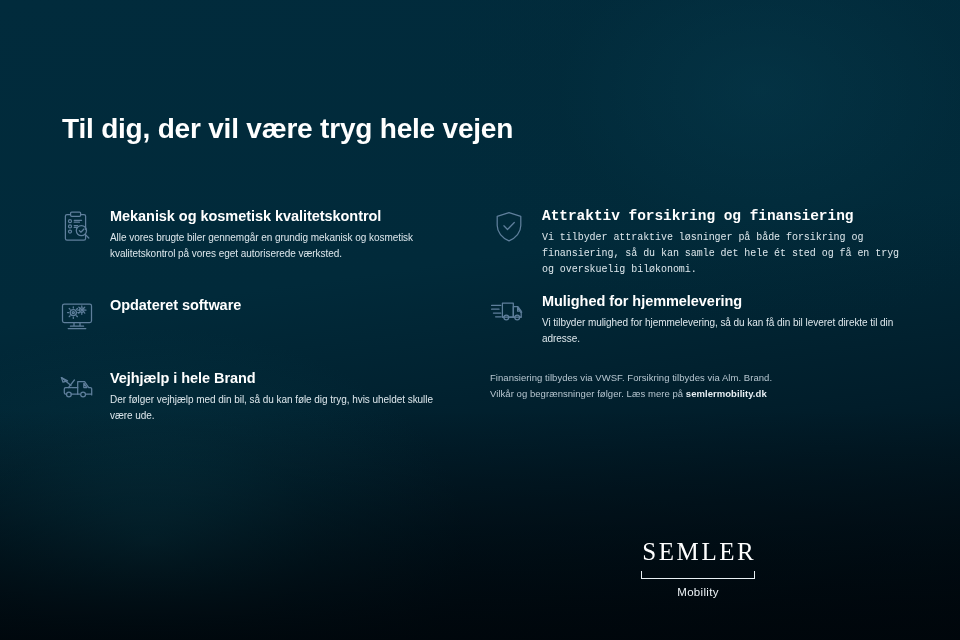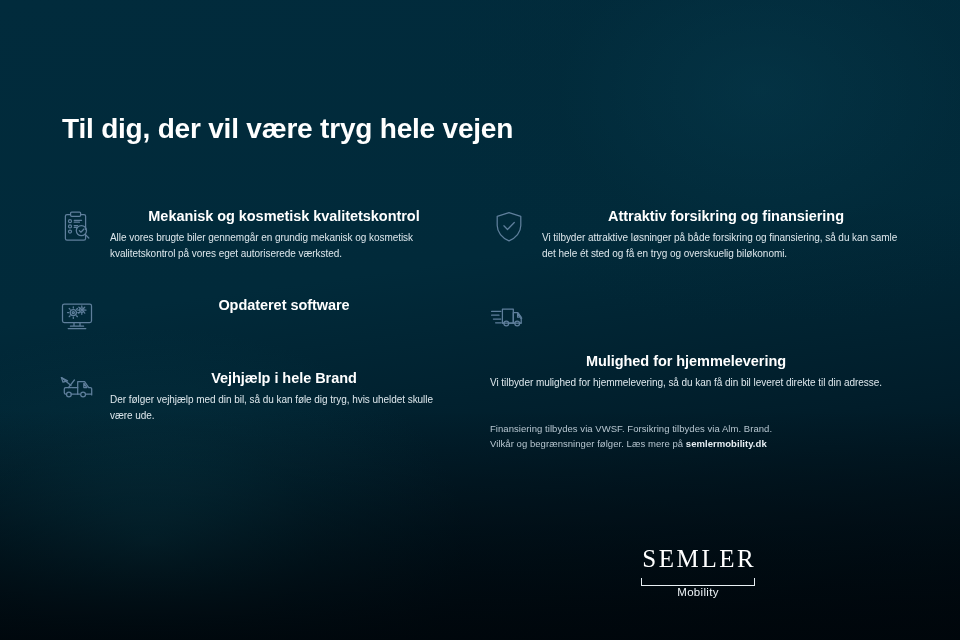--- a/index.html
+++ b/index.html
@@ -94,33 +94,32 @@
   }
   .feature-icon svg { display: block; }
   .feature-text { flex: 1 1 auto; padding-top: 1px; }
   .feature-title {
     font-size: 14.5px;
     font-weight: bold;
     color: #ffffff;
     line-height: 1.35;
     margin-bottom: 3px;
     letter-spacing: -0.05px;
-    text-align: center;
   }
   .feature-desc {
     font-size: 10px;
     color: #dde7ec;
     line-height: 1.62;
     letter-spacing: -0.05px;
   }
 
   #feature-quality    { margin-bottom: 33px; }
   #feature-software   { margin-bottom: 33px; }
-  #feature-insurance  { margin-bottom: 35px; }
-  #feature-delivery   { margin-bottom: 30px; flex-direction: column; }
+  #feature-insurance  { margin-bottom: 13px; font-family: Liberation Mono, monospace; }
+  #feature-delivery   { margin-bottom: 23px; }
 
   
   #disclaimer {
     font-size: 9.5px;
     line-height: 1.65;
     color: #b7c6d0;
     letter-spacing: 0.05px;
     max-width: 300px;
   }
   #disclaimer-link { font-weight: bold; color: #e6eef3; }
@@ -155,20 +154,21 @@
   }
   #brand-rule::after {
     content: "";
     position: absolute;
     left: 0; right: 0; top: 0;
     height: 7px;
     border-left: 1.5px solid #e9f0f4;
     border-right: 1.5px solid #e9f0f4;
   }
   #brand-subtitle {
+    margin-top: 7px;
     font-size: 11.5px;
     color: #eef4f7;
     letter-spacing: 0.3px;
   }
 </style>
 </head>
 <body>
 
 <div id="bg-base"></div>
 <div id="bg-glow-left"></div>

